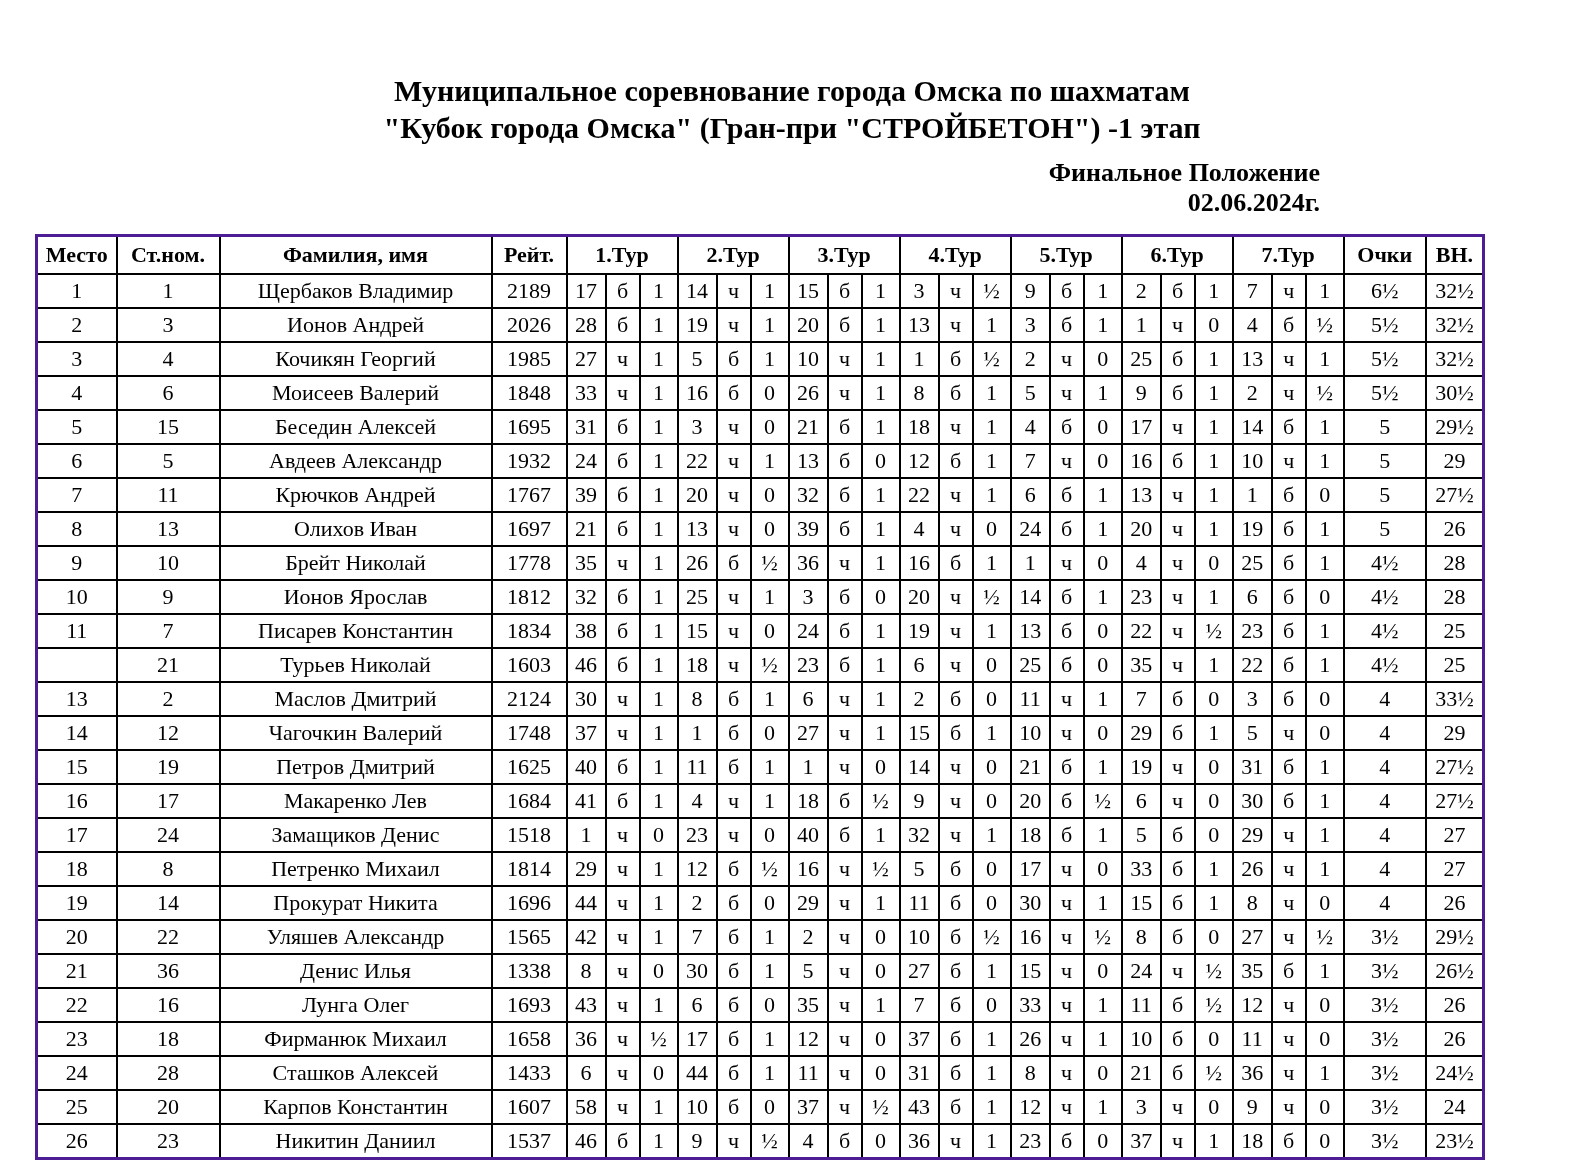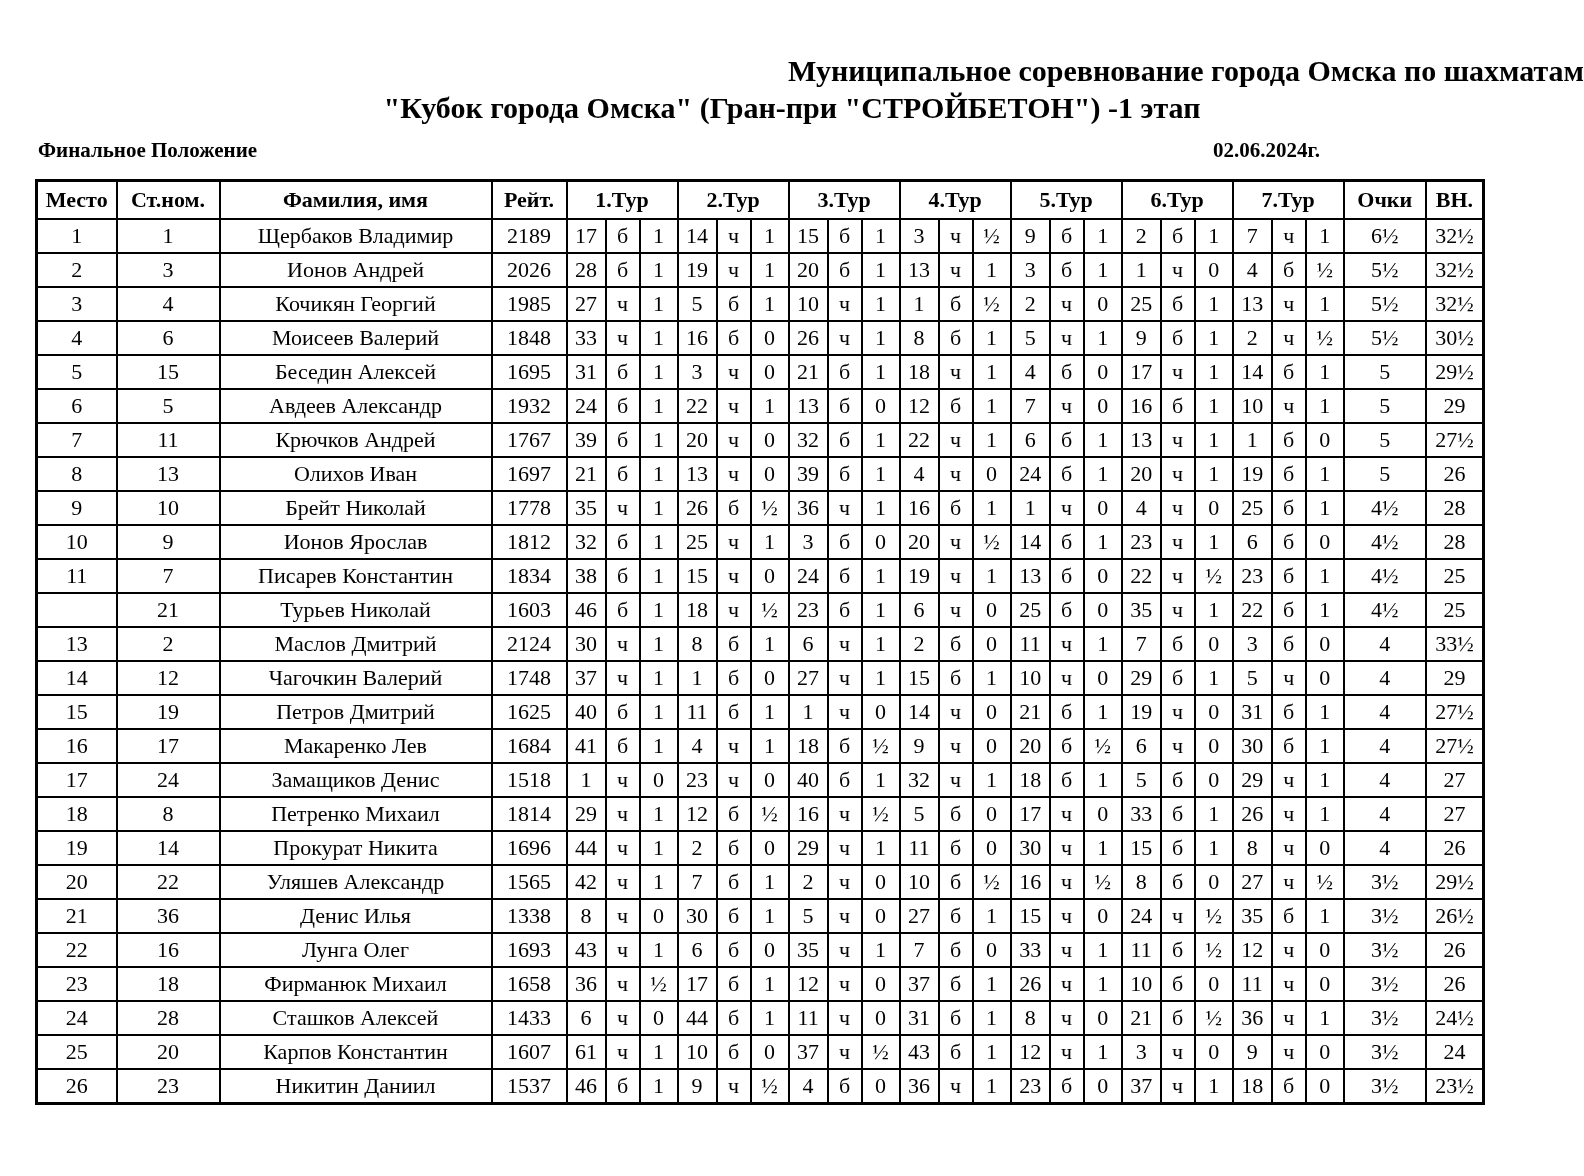--- a/index.html
+++ b/index.html
@@ -15,36 +15,37 @@
     overflow: hidden;
     position: relative;
   }
   .title-line {
     text-align: center;
     font-weight: bold;
     font-size: 30px;
     line-height: 37px;
     white-space: nowrap;
   }
-  .title-line.first { margin-top: 52px; text-align: right; }
+  .title-line.first { margin-top: 72px; }
   .subhead {
     display: flex;
     justify-content: space-between;
     align-items: flex-end;
     margin: 12px 0 0 38px;
     width: 1282px;
     font-weight: bold;
-    font-size: 21px;
+    font-size: 26px;
+    flex-direction: column;
   }
   table.results {
     border-collapse: collapse;
     table-layout: fixed;
     margin: 16px 16px 0 35px;
     width: 1447px;
-    border: 3px solid #000000;
+    border: 3px solid #4c1d95;
   }
   table.results th, table.results td {
     border: 2px solid #000;
     font-size: 22px;
     text-align: center;
     vertical-align: middle;
     padding: 1px 2px;
     white-space: nowrap;
     overflow: hidden;
   }
@@ -809,21 +810,21 @@
         <td>ч</td>
         <td>1</td>
         <td>3½</td>
         <td>24½</td>
       </tr>
       <tr>
         <td>25</td>
         <td>20</td>
         <td class="name">Карпов Константин</td>
         <td>1607</td>
-        <td>61</td>
+        <td>58</td>
         <td>ч</td>
         <td>1</td>
         <td>10</td>
         <td>б</td>
         <td>0</td>
         <td>37</td>
         <td>ч</td>
         <td>½</td>
         <td>43</td>
         <td>б</td>

